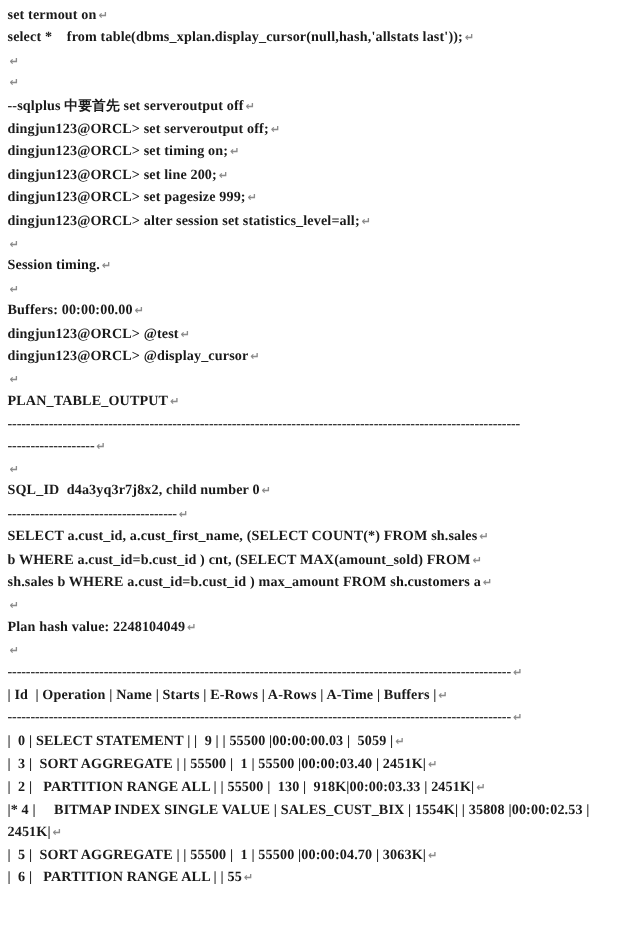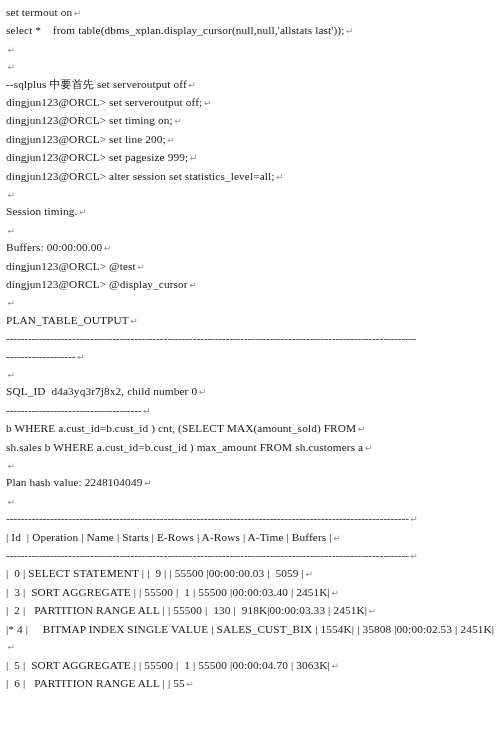--- a/index.html
+++ b/index.html
@@ -13,20 +13,21 @@
     height: 744px;
     overflow: hidden;
     font-family: "Liberation Serif", "DejaVu Serif", serif;
     color: #1a1a1a;
     -webkit-font-smoothing: antialiased;
   }
   #doc {
     padding: 4px 6px 0 6px;
     box-sizing: border-box;
     width: 501px;
+    font-weight: bold;
   }
   .line {
     font-size: 11.3px;
     line-height: 17.4px;
     white-space: pre-wrap;
     word-break: break-word;
     letter-spacing: 0.01em;
     min-height: 17.4px;
   }
   
@@ -53,21 +54,21 @@
     font-family: "DejaVu Sans", "Liberation Sans", sans-serif;
     font-size: 11px;
     margin-top: 36px;
   }
 </style>
 </head>
 <body>
 
 <div id="doc">
     <div class="line"><span>set termout on</span><span class="pmark">↵</span></div>
-    <div class="line"><span>select *    from table(dbms_xplan.display_cursor(null,null,'allstats last'));</span><span class="pmark">↵</span></div>
+    <div class="line"><span>select *    from table(dbms_xplan.display_cursor(null,hash,'allstats last'));</span><span class="pmark">↵</span></div>
     <div class="line blank"><span class="pmark">↵</span></div>
     <div class="line blank"><span class="pmark">↵</span></div>
     <div class="line"><span>--sqlplus </span><span class="cjk">中要首先</span><span> set serveroutput off</span><span class="pmark">↵</span></div>
     <div class="line"><span>dingjun123@ORCL&gt; set serveroutput off;</span><span class="pmark">↵</span></div>
     <div class="line"><span>dingjun123@ORCL&gt; set timing on;</span><span class="pmark">↵</span></div>
     <div class="line"><span>dingjun123@ORCL&gt; set line 200;</span><span class="pmark">↵</span></div>
     <div class="line"><span>dingjun123@ORCL&gt; set pagesize 999;</span><span class="pmark">↵</span></div>
     <div class="line"><span>dingjun123@ORCL&gt; alter session set statistics_level=all;</span><span class="pmark">↵</span></div>
     <div class="line blank"><span class="pmark">↵</span></div>
     <div class="line"><span>Session timing.</span><span class="pmark">↵</span></div>
@@ -75,20 +76,21 @@
     <div class="line"><span>Buffers: 00:00:00.00</span><span class="pmark">↵</span></div>
     <div class="line"><span>dingjun123@ORCL&gt; @test</span><span class="pmark">↵</span></div>
     <div class="line"><span>dingjun123@ORCL&gt; @display_cursor</span><span class="pmark">↵</span></div>
     <div class="line blank"><span class="pmark">↵</span></div>
     <div class="line"><span>PLAN_TABLE_OUTPUT</span><span class="pmark">↵</span></div>
     <div class="rule">----------------------------------------------------------------------------------------------------------------</div>
     <div class="rule">-------------------<span class="pmark">↵</span></div>
     <div class="line blank"><span class="pmark">↵</span></div>
     <div class="line"><span>SQL_ID  d4a3yq3r7j8x2, child number 0</span><span class="pmark">↵</span></div>
     <div class="line rule">-------------------------------------<span class="pmark">↵</span></div>
+    <div class="line"><span>SELECT a.cust_id, a.cust_first_name, (SELECT COUNT(*) FROM sh.sales</span><span class="pmark">↵</span></div>
     <div class="line"><span>b WHERE a.cust_id=b.cust_id ) cnt, (SELECT MAX(amount_sold) FROM</span><span class="pmark">↵</span></div>
     <div class="line"><span>sh.sales b WHERE a.cust_id=b.cust_id ) max_amount FROM sh.customers a</span><span class="pmark">↵</span></div>
     <div class="line blank"><span class="pmark">↵</span></div>
     <div class="line"><span>Plan hash value: 2248104049</span><span class="pmark">↵</span></div>
     <div class="line blank"><span class="pmark">↵</span></div>
     <div class="line rule">--------------------------------------------------------------------------------------------------------------<span class="pmark">↵</span></div>
     <div class="line"><span>| Id  | Operation | Name | Starts | E-Rows | A-Rows | A-Time | Buffers |</span><span class="pmark">↵</span></div>
     <div class="line rule">--------------------------------------------------------------------------------------------------------------<span class="pmark">↵</span></div>
     <div class="line"><span>|  0 | SELECT STATEMENT | |  9 | | 55500 |00:00:00.03 |  5059 |</span><span class="pmark">↵</span></div>
     <div class="line"><span>|  3 |  SORT AGGREGATE | | 55500 |  1 | 55500 |00:00:03.40 | 2451K|</span><span class="pmark">↵</span></div>

